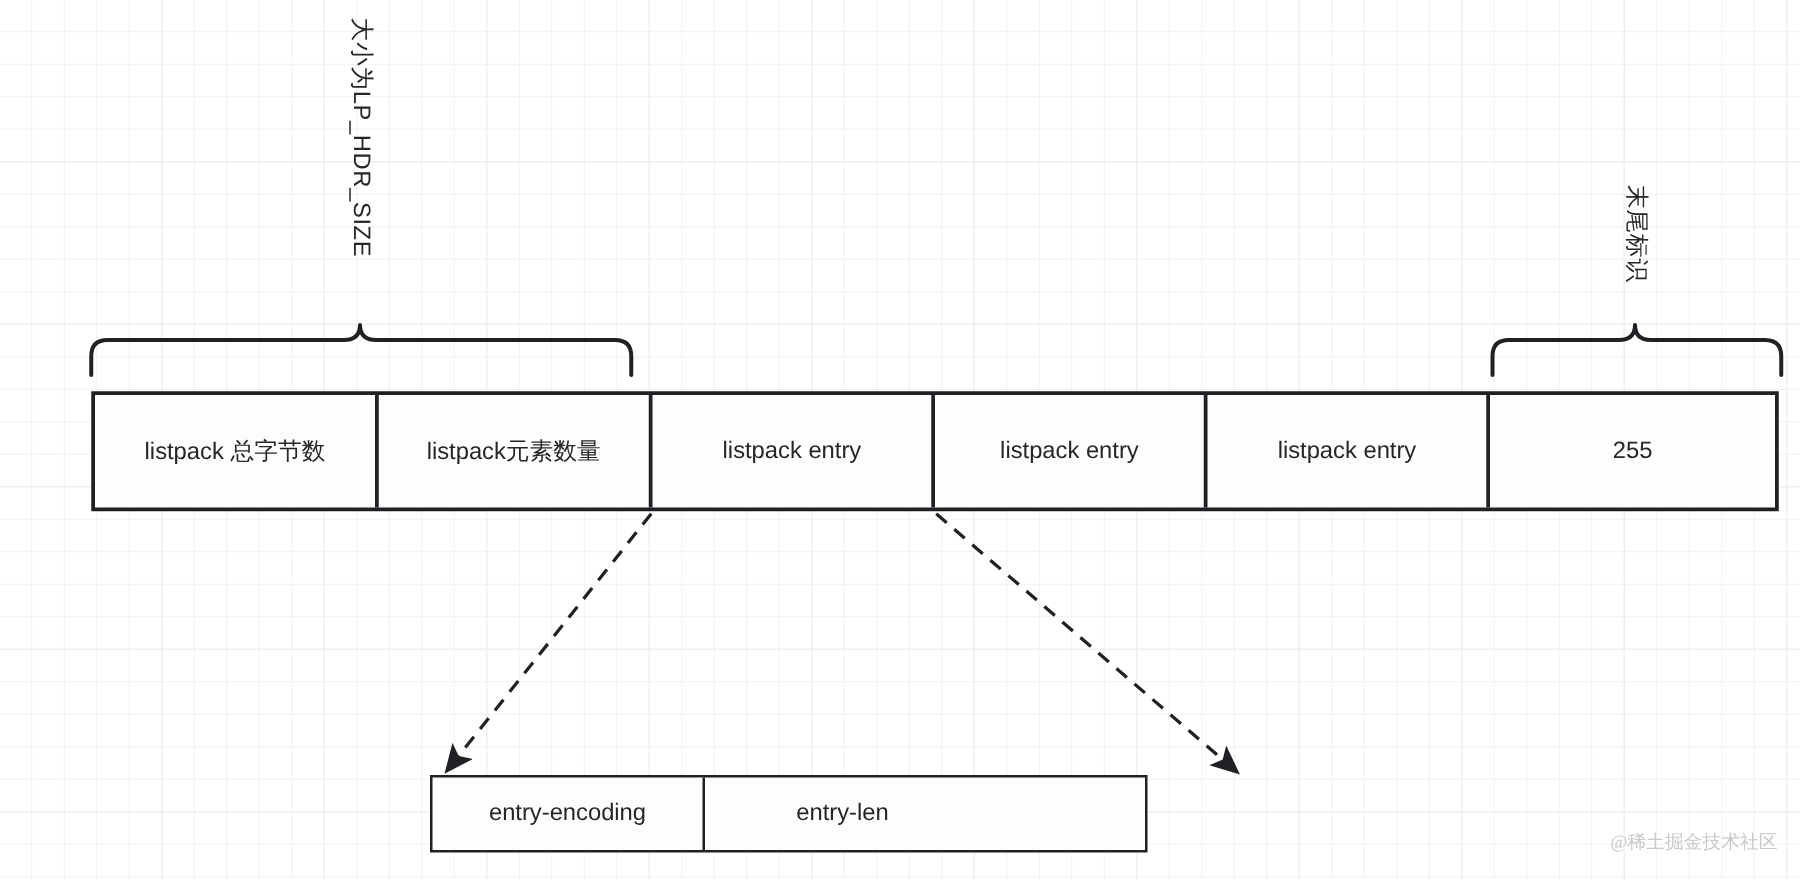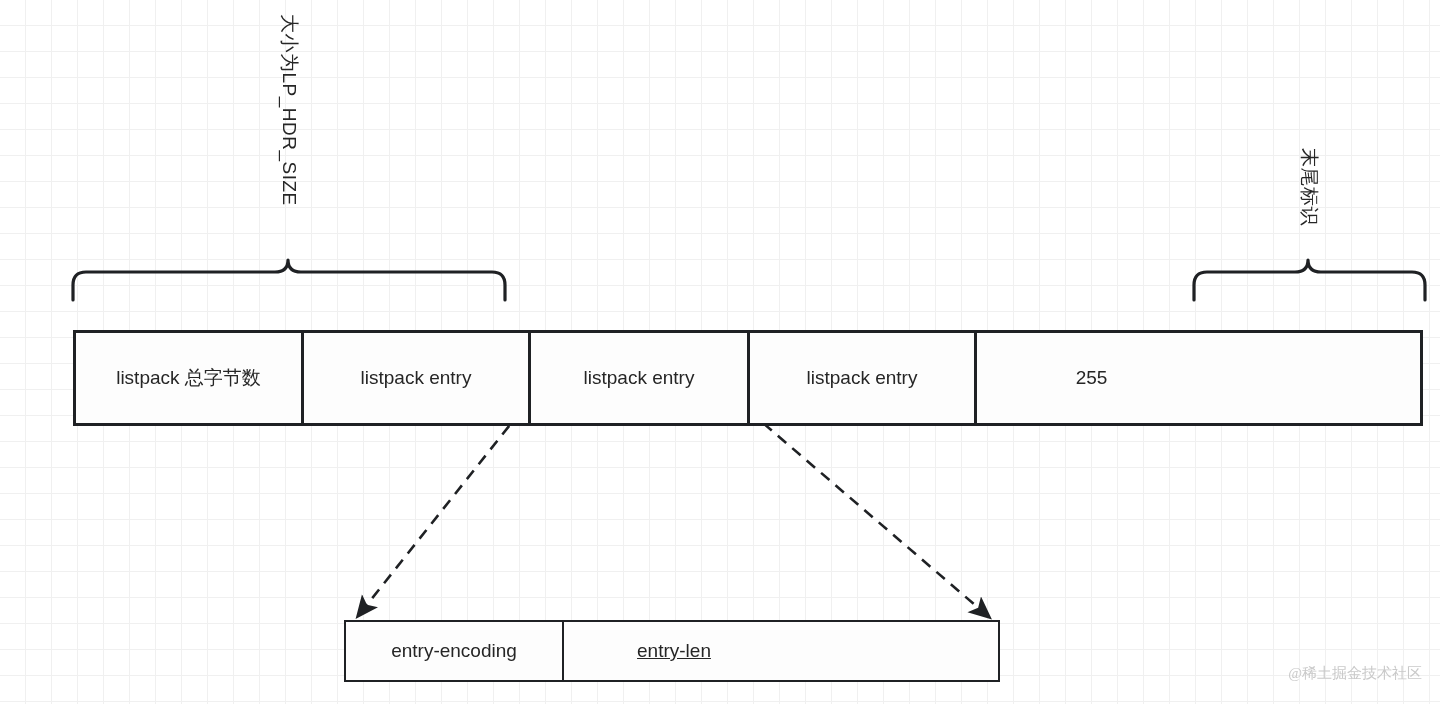--- a/index.html
+++ b/index.html
@@ -39,45 +39,45 @@
     display: flex;
     align-items: center;
     justify-content: center;
     color: #262626;
     white-space: nowrap;
     background: transparent;
   }
 
   #main-row {
     left: 73px;
-    top: 330px;
+    top: 313px;
     width: 1350px;
     height: 96px;
     border: 3px solid #1f2124;
   }
   #main-row .cell {
     height: 100%;
     font-size: 19px;
     border-right: 3px solid #1f2124;
   }
   #main-row .cell:last-child { border-right: none; border-radius: 31px; }
 
   #entry-row {
     left: 344px;
     top: 620px;
-    width: 656px;
+    width: 574px;
     height: 62px;
     border: 2px solid #1f2124;
   }
   #entry-row .cell {
     height: 100%;
     font-size: 19px;
     border-right: 2px solid #1f2124;
   }
-  #entry-row .cell:last-child { border-right: none; text-decoration: underline; }
+  #entry-row .cell:last-child { border-right: none; }
 
   
   .vlabel {
     position: absolute;
     color: #262626;
     font-size: 19px;
     white-space: nowrap;
     transform-origin: 0 0;
     letter-spacing: 0.5px;
   }
@@ -135,20 +135,23 @@
   </svg>
 
   <div class="vlabel" style="left:302px; top:14px; transform: rotate(90deg);">大小为LP_HDR_SIZE</div>
 
   <div class="vlabel" style="left:1322px; top:148px; transform: rotate(90deg);">末尾标识</div>
 
   <div class="row" id="main-row">
     <div class="cell" style="width:228px">
       <span>listpack 总字节数</span>
     </div>
+    <div class="cell" style="width:220px">
+      <span>listpack元素数量</span>
+    </div>
     <div class="cell" style="width:227px">
       <span>listpack entry</span>
     </div>
     <div class="cell" style="width:219px">
       <span>listpack entry</span>
     </div>
     <div class="cell" style="width:227px">
       <span>listpack entry</span>
     </div>
     <div class="cell" style="width:229px">

